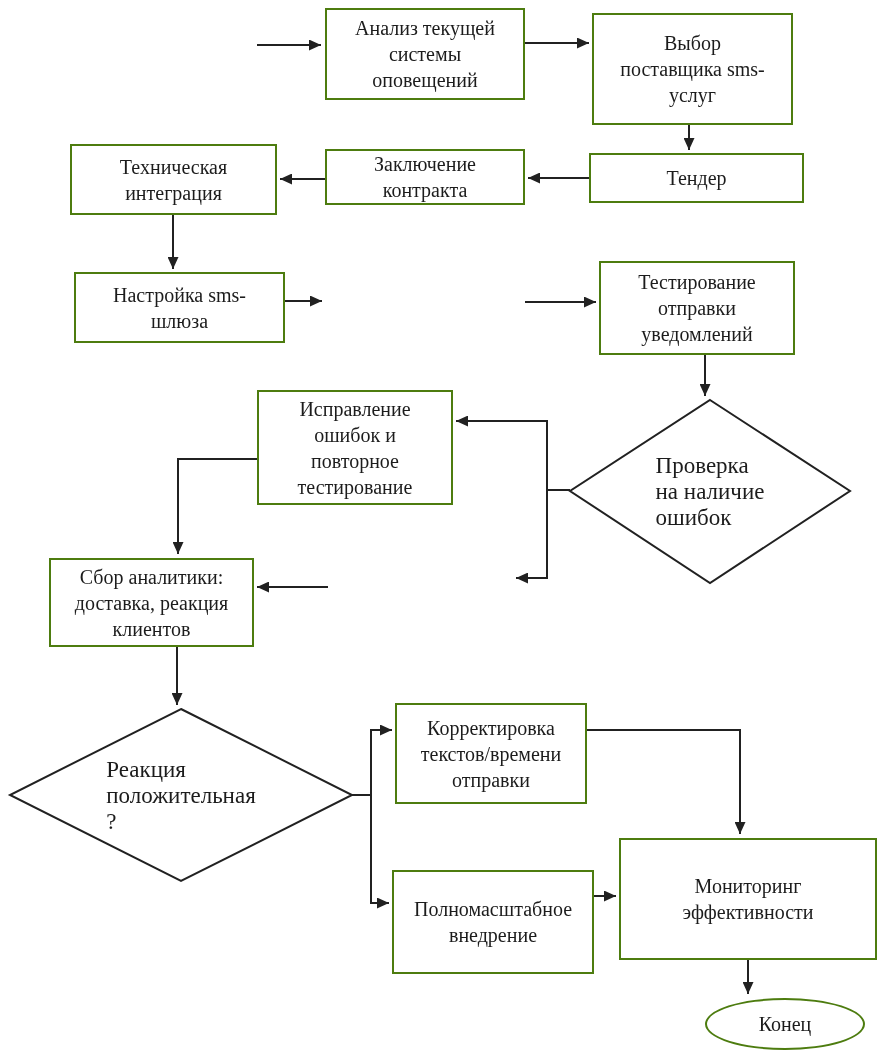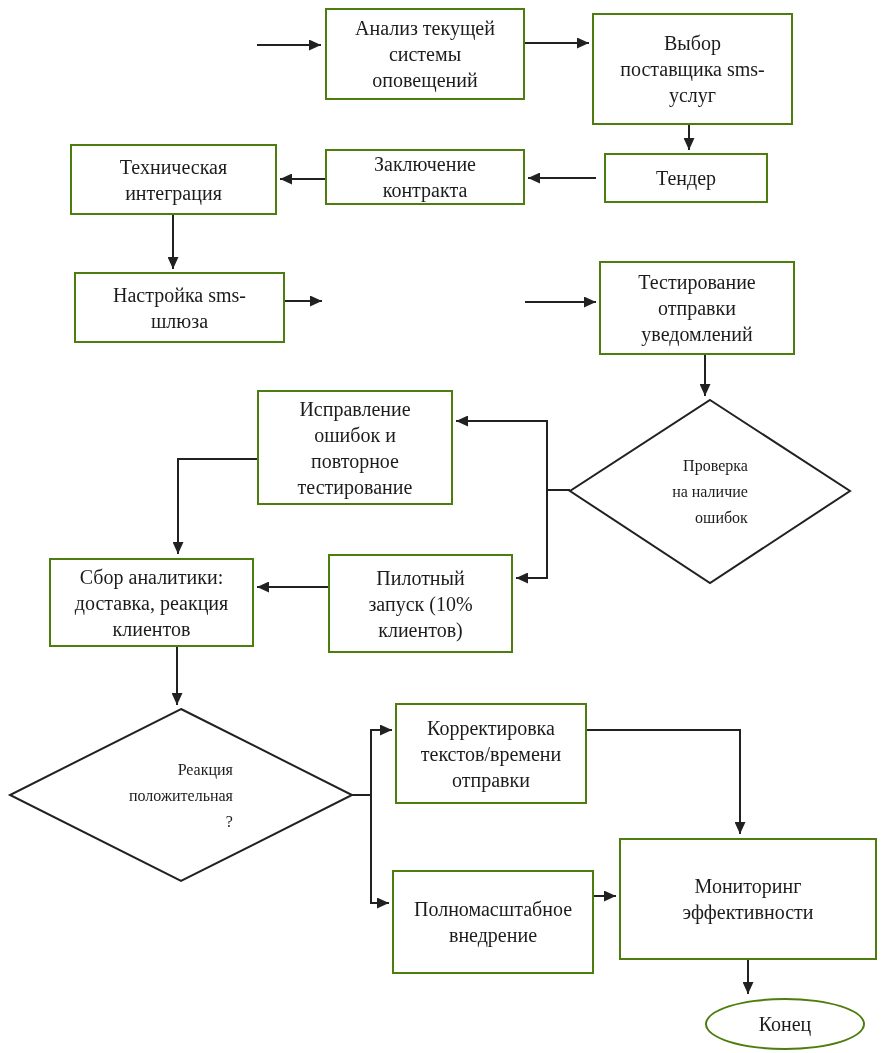--- a/index.html
+++ b/index.html
@@ -43,23 +43,23 @@
   }
   .terminator {
     border-radius: 50%;
   }
   .dlabel {
     position: absolute;
     box-sizing: border-box;
     display: flex;
     align-items: center;
     justify-content: center;
-    text-align: right;
+    text-align: left;
     white-space: pre-line;
-    font-size: 16px;
+    font-size: 23px;
     line-height: 26px;
     background: transparent;
     border: none;
   }
 </style>
 </head>
 <body>
 
 <div class="canvas">
 
@@ -93,37 +93,34 @@
     <polygon class="dshape" points="710,400 850,491 710,583 570,491"></polygon>
     <polygon class="dshape" points="181,709 352,795 181,881 10,795"></polygon>
   </svg>
 
   <div class="node" style="left:325px;top:8px;width:200px;height:92px">Анализ текущей
 системы
 оповещений</div>
   <div class="node" style="left:592px;top:13px;width:201px;height:112px">Выбор
 поставщика sms-
 услуг</div>
-  <div class="node" style="left:604px;top:153px;width:164px;height:50px">Тендер</div>
+  <div class="node" style="left:589px;top:153px;width:215px;height:50px">Тендер</div>
   <div class="node" style="left:325px;top:149px;width:200px;height:56px">Заключение
 контракта</div>
   <div class="node" style="left:70px;top:144px;width:207px;height:71px">Техническая
 интеграция</div>
   <div class="node" style="left:74px;top:272px;width:211px;height:71px">Настройка sms-
 шлюза</div>
   <div class="node" style="left:599px;top:261px;width:196px;height:94px">Тестирование
 отправки
 уведомлений</div>
   <div class="node" style="left:257px;top:390px;width:196px;height:115px">Исправление
 ошибок и
 повторное
 тестирование</div>
-  <div class="node" style="left:328px;top:554px;width:185px;height:99px">Пилотный
-запуск (10%
-клиентов)</div>
   <div class="node" style="left:49px;top:558px;width:205px;height:89px">Сбор аналитики:
 доставка, реакция
 клиентов</div>
   <div class="node" style="left:395px;top:703px;width:192px;height:101px">Корректировка
 текстов/времени
 отправки</div>
   <div class="node" style="left:392px;top:870px;width:202px;height:104px">Полномасштабное
 внедрение</div>
   <div class="node" style="left:619px;top:838px;width:258px;height:122px">Мониторинг
 эффективности</div>

